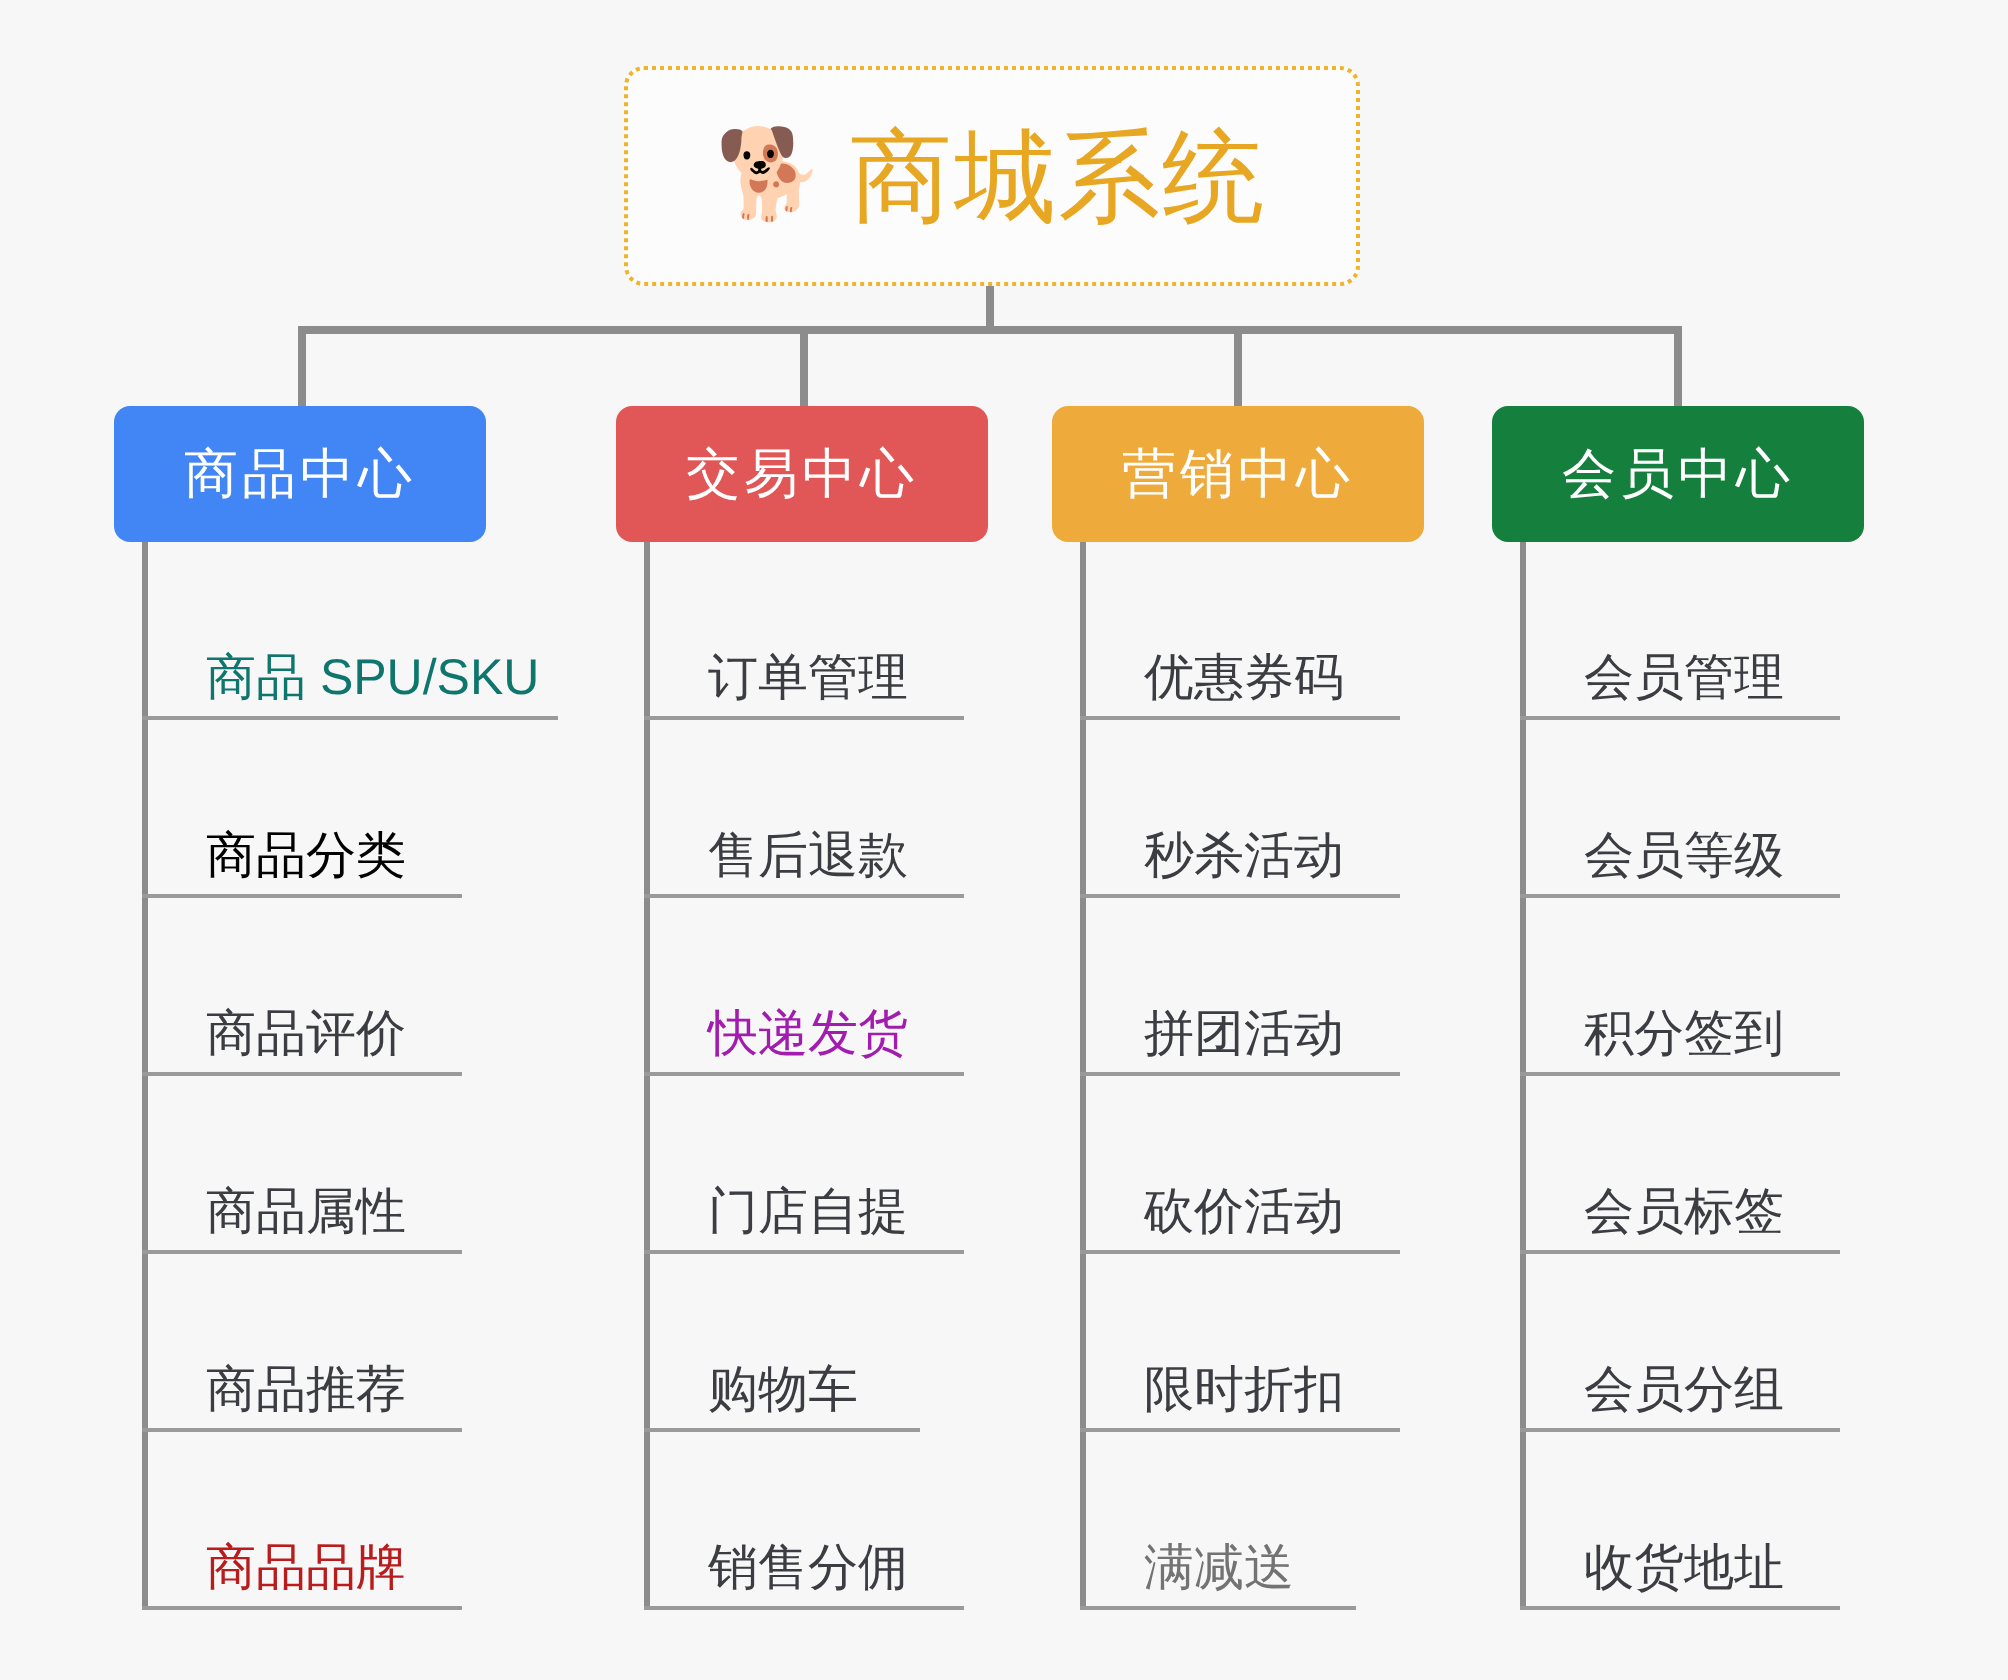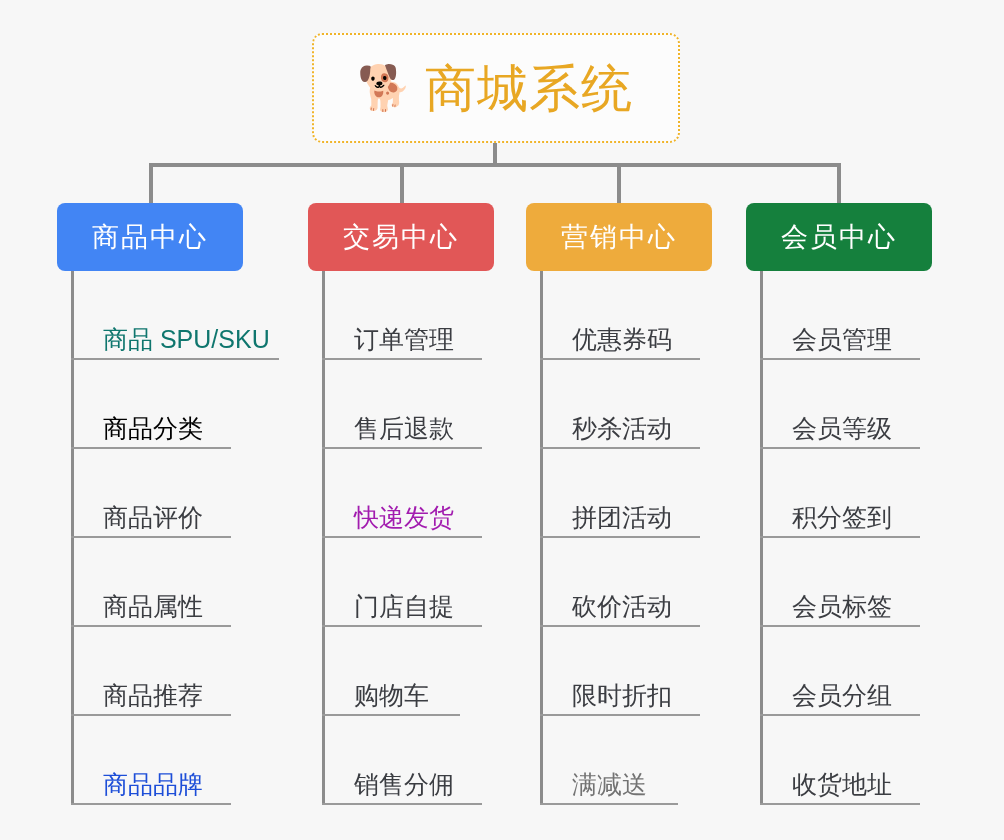--- a/index.html
+++ b/index.html
@@ -176,21 +176,21 @@
         </div>
         <div class="leaf-item">
           <span class="leaf-label" style="color: rgb(59, 61, 66);">商品属性</span>
           <div class="leaf-rule" style="width:160px;"></div>
         </div>
         <div class="leaf-item">
           <span class="leaf-label" style="color: rgb(59, 61, 66);">商品推荐</span>
           <div class="leaf-rule" style="width:160px;"></div>
         </div>
         <div class="leaf-item">
-          <span class="leaf-label" style="color: #1d4ed8;">商品品牌</span>
+          <span class="leaf-label" style="color: #b91c1c;">商品品牌</span>
           <div class="leaf-rule" style="width:160px;"></div>
         </div>
       </div>
     </div>
 
     <div class="column" style="left:308px; width:215px;">
       <div class="cat-header" style="width: 186px; background: rgb(225, 87, 87);">
         <span>交易中心</span>
       </div>
       <div class="leaf-list">

